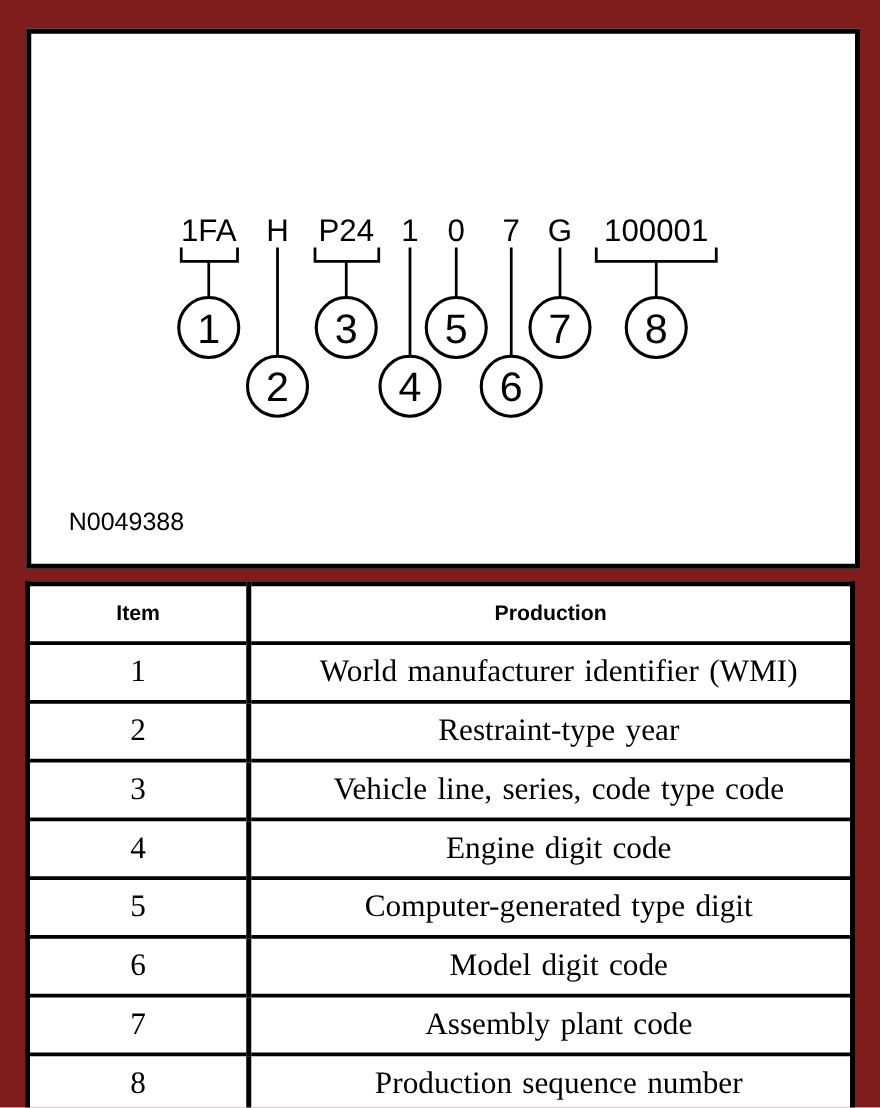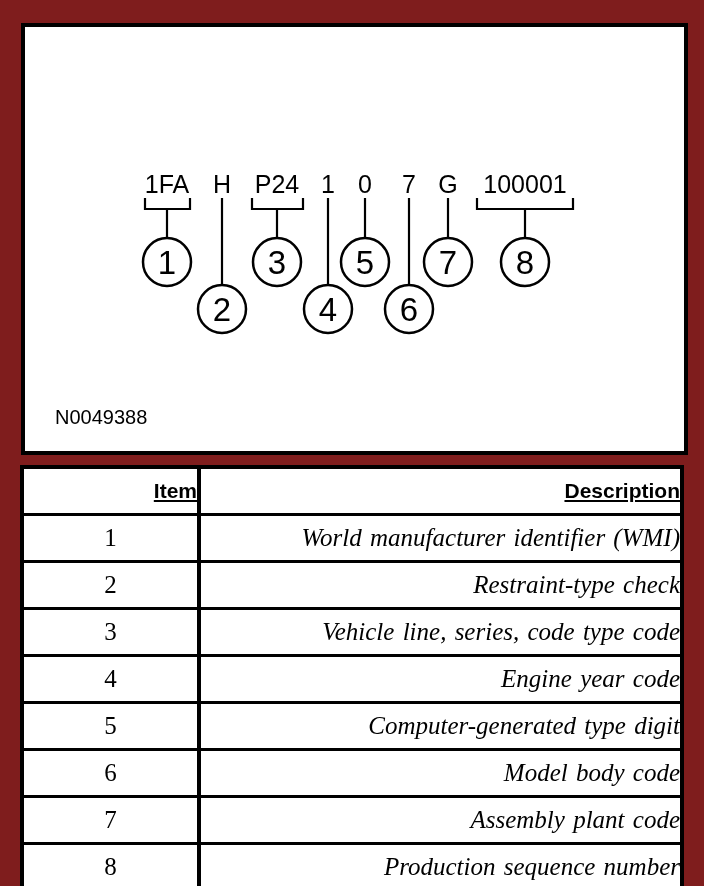--- a/index.html
+++ b/index.html
@@ -65,38 +65,36 @@
   }
   .vin-table {
     border: 4px solid #000;
   }
   .vin-table .col-item {
     width: 177px;
   }
   .vin-table th {
     font-family: "Liberation Sans", sans-serif;
     font-weight: bold;
-    font-size: 21px;
-    text-align: right;
+    font-size: 17px;
+    text-align: center;
     height: 44px;
-    text-decoration: underline;
   }
   .vin-table td {
     font-family: "Liberation Serif", serif;
     font-size: 25px;
     height: 44px;
   }
   .vin-table td.cell-item {
     text-align: center;
   }
   .vin-table td.cell-desc {
-    text-align: right;
+    text-align: center;
     padding-left: 13px;
     word-spacing: 2px;
-    font-style: italic;
   }
   .vin-table th.col-item-h {
     border-right-width: 4px;
   }
   .vin-table td.cell-item {
     border-right-width: 4px;
   }
 </style>
 </head>
 <body>
@@ -160,47 +158,47 @@
   </div>
 
   <table class="vin-table">
     <colgroup>
       <col class="col-item">
       <col>
     </colgroup>
     <thead>
       <tr>
         <th class="col-item-h">Item</th>
-        <th>Description</th>
+        <th>Production</th>
       </tr>
     </thead>
     <tbody id="table-body">
         <tr>
           <td class="cell-item">1</td>
           <td class="cell-desc">World manufacturer identifier (WMI)</td>
         </tr>
         <tr>
           <td class="cell-item">2</td>
-          <td class="cell-desc">Restraint-type check</td>
+          <td class="cell-desc">Restraint-type year</td>
         </tr>
         <tr>
           <td class="cell-item">3</td>
           <td class="cell-desc">Vehicle line, series, code type code</td>
         </tr>
         <tr>
           <td class="cell-item">4</td>
-          <td class="cell-desc">Engine year code</td>
+          <td class="cell-desc">Engine digit code</td>
         </tr>
         <tr>
           <td class="cell-item">5</td>
           <td class="cell-desc">Computer-generated type digit</td>
         </tr>
         <tr>
           <td class="cell-item">6</td>
-          <td class="cell-desc">Model body code</td>
+          <td class="cell-desc">Model digit code</td>
         </tr>
         <tr>
           <td class="cell-item">7</td>
           <td class="cell-desc">Assembly plant code</td>
         </tr>
         <tr>
           <td class="cell-item">8</td>
           <td class="cell-desc">Production sequence number</td>
         </tr>
       </tbody>

